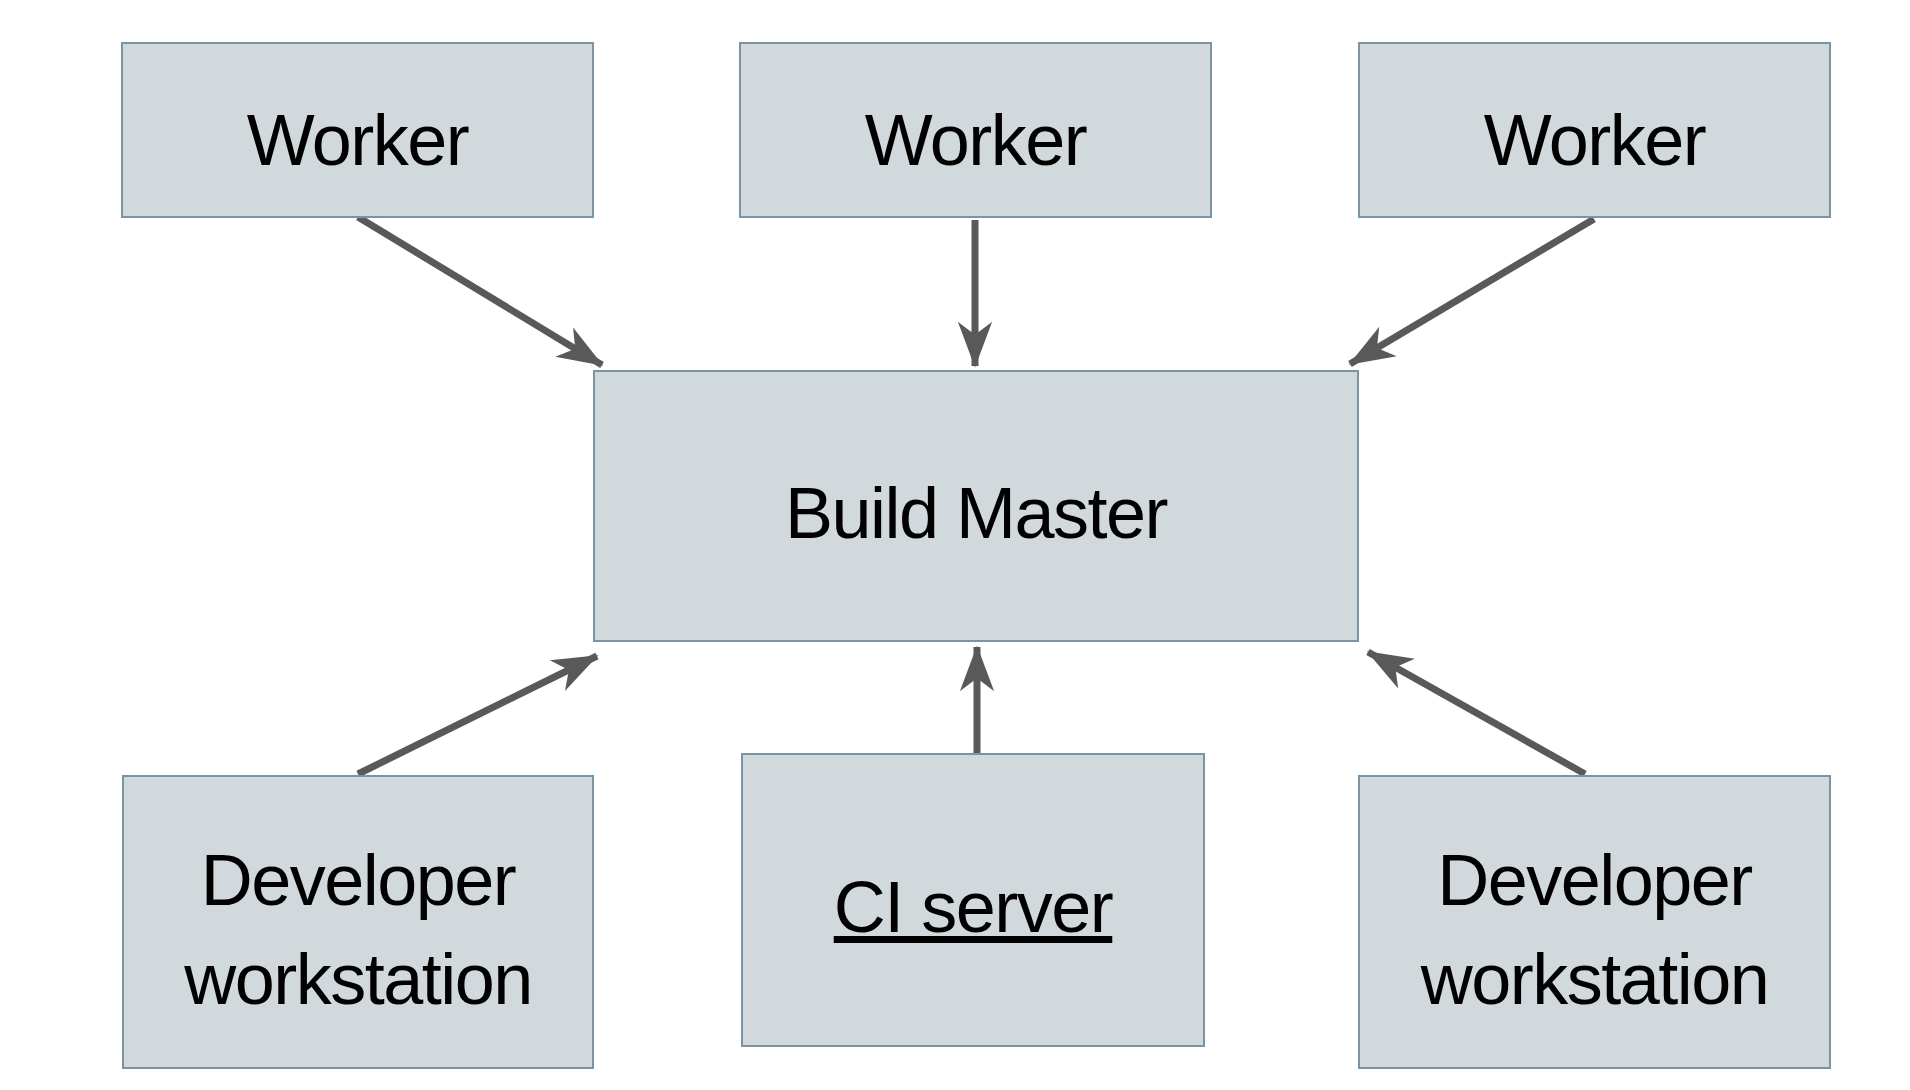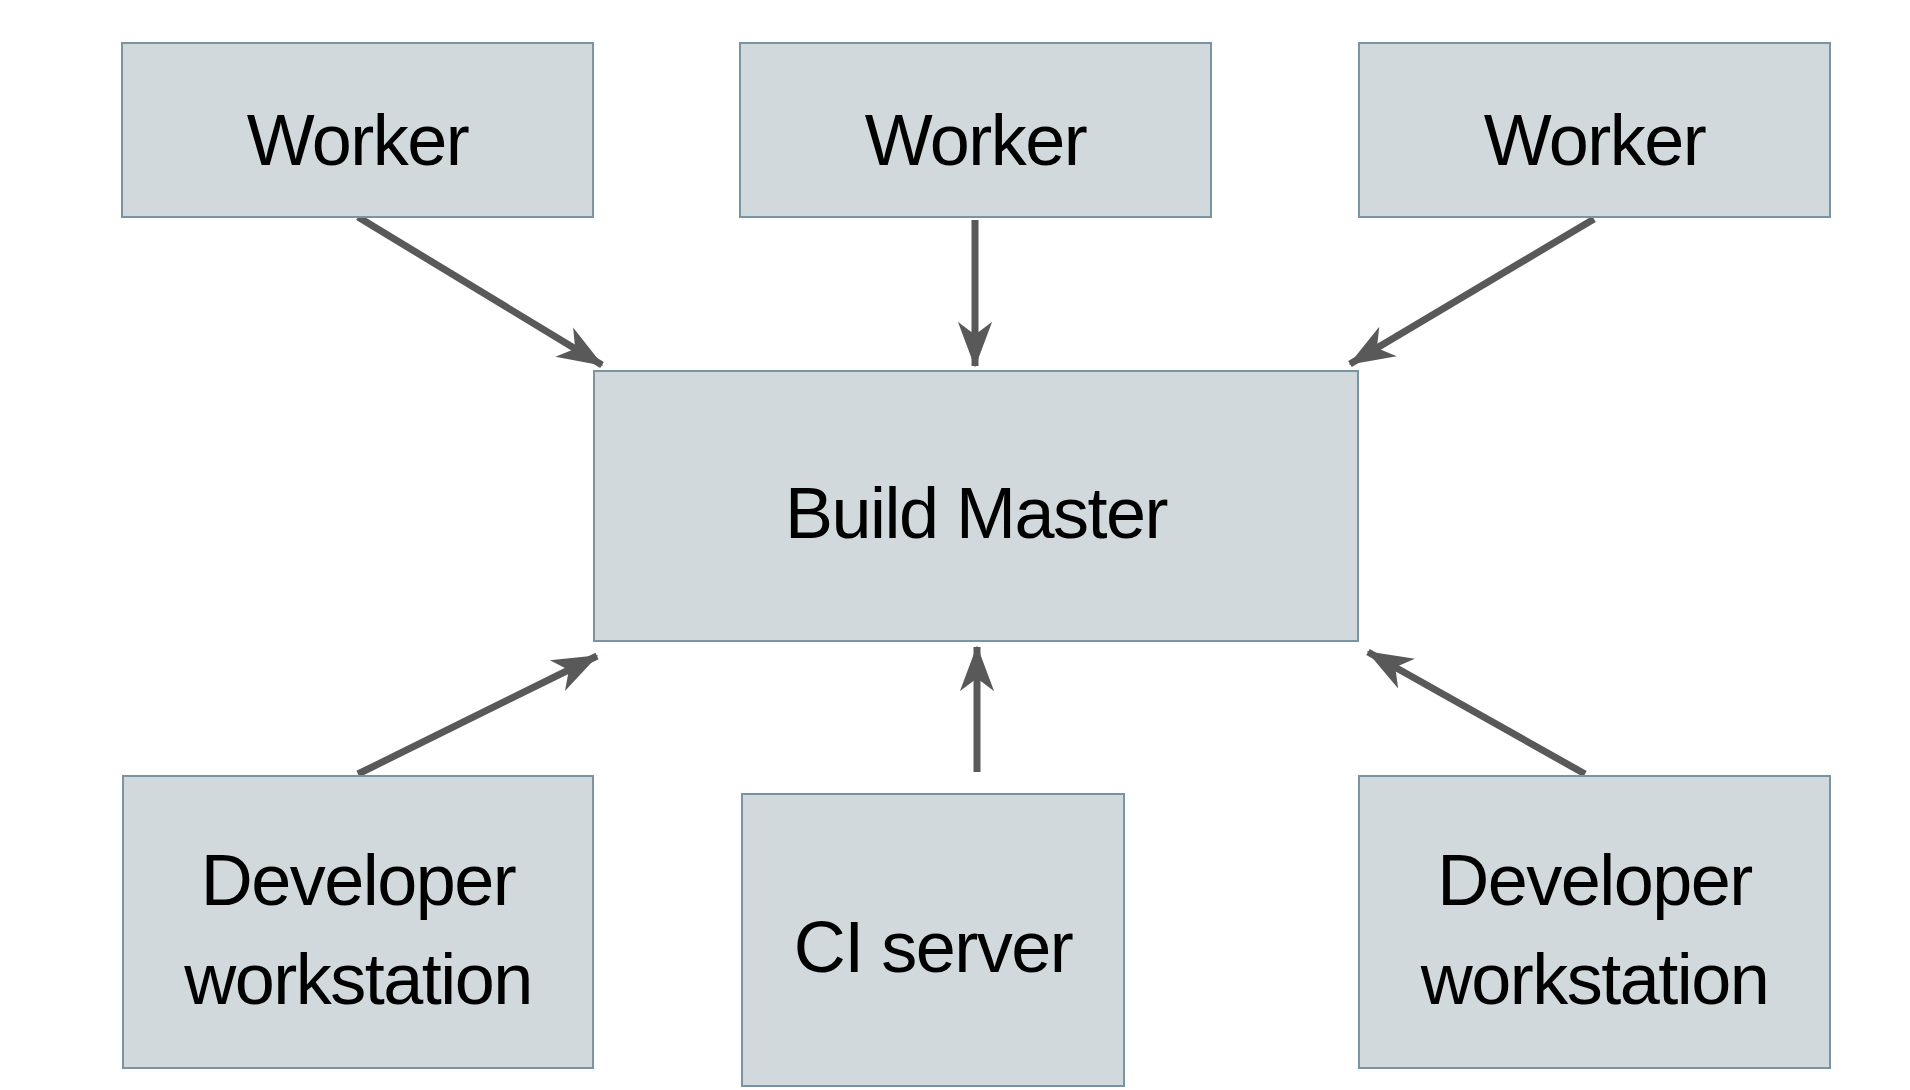--- a/index.html
+++ b/index.html
@@ -52,21 +52,21 @@
   }
   .node .label{display:block;}
   
   .n-worker1{left:121px;top:42px;width:473px;height:176px;padding-top:22px;}
   .n-worker2{left:739px;top:42px;width:473px;height:176px;padding-top:22px;}
   .n-worker3{left:1358px;top:42px;width:473px;height:176px;padding-top:22px;}
   
   .n-build-master{left:593px;top:370px;width:766px;height:272px;}
   
   .n-dev-left{left:122px;top:775px;width:472px;height:294px;}
-  .n-ci-server{left:741px;top:793px;width:384px;height:294px;}
+  .n-ci-server{left:741px;top:753px;width:464px;height:294px;text-decoration:underline;}
   .n-dev-right{left:1358px;top:775px;width:473px;height:294px;}
 </style>
 </head>
 <body>
 
 <div class="canvas">
 
   <svg class="arrows" viewBox="0 0 1910 1090" xmlns="http://www.w3.org/2000/svg">
     <defs>
       <marker id="arrowhead" viewBox="0 0 10 8" refX="9.3" refY="4" markerWidth="48" markerHeight="38" orient="auto" markerUnits="userSpaceOnUse">

